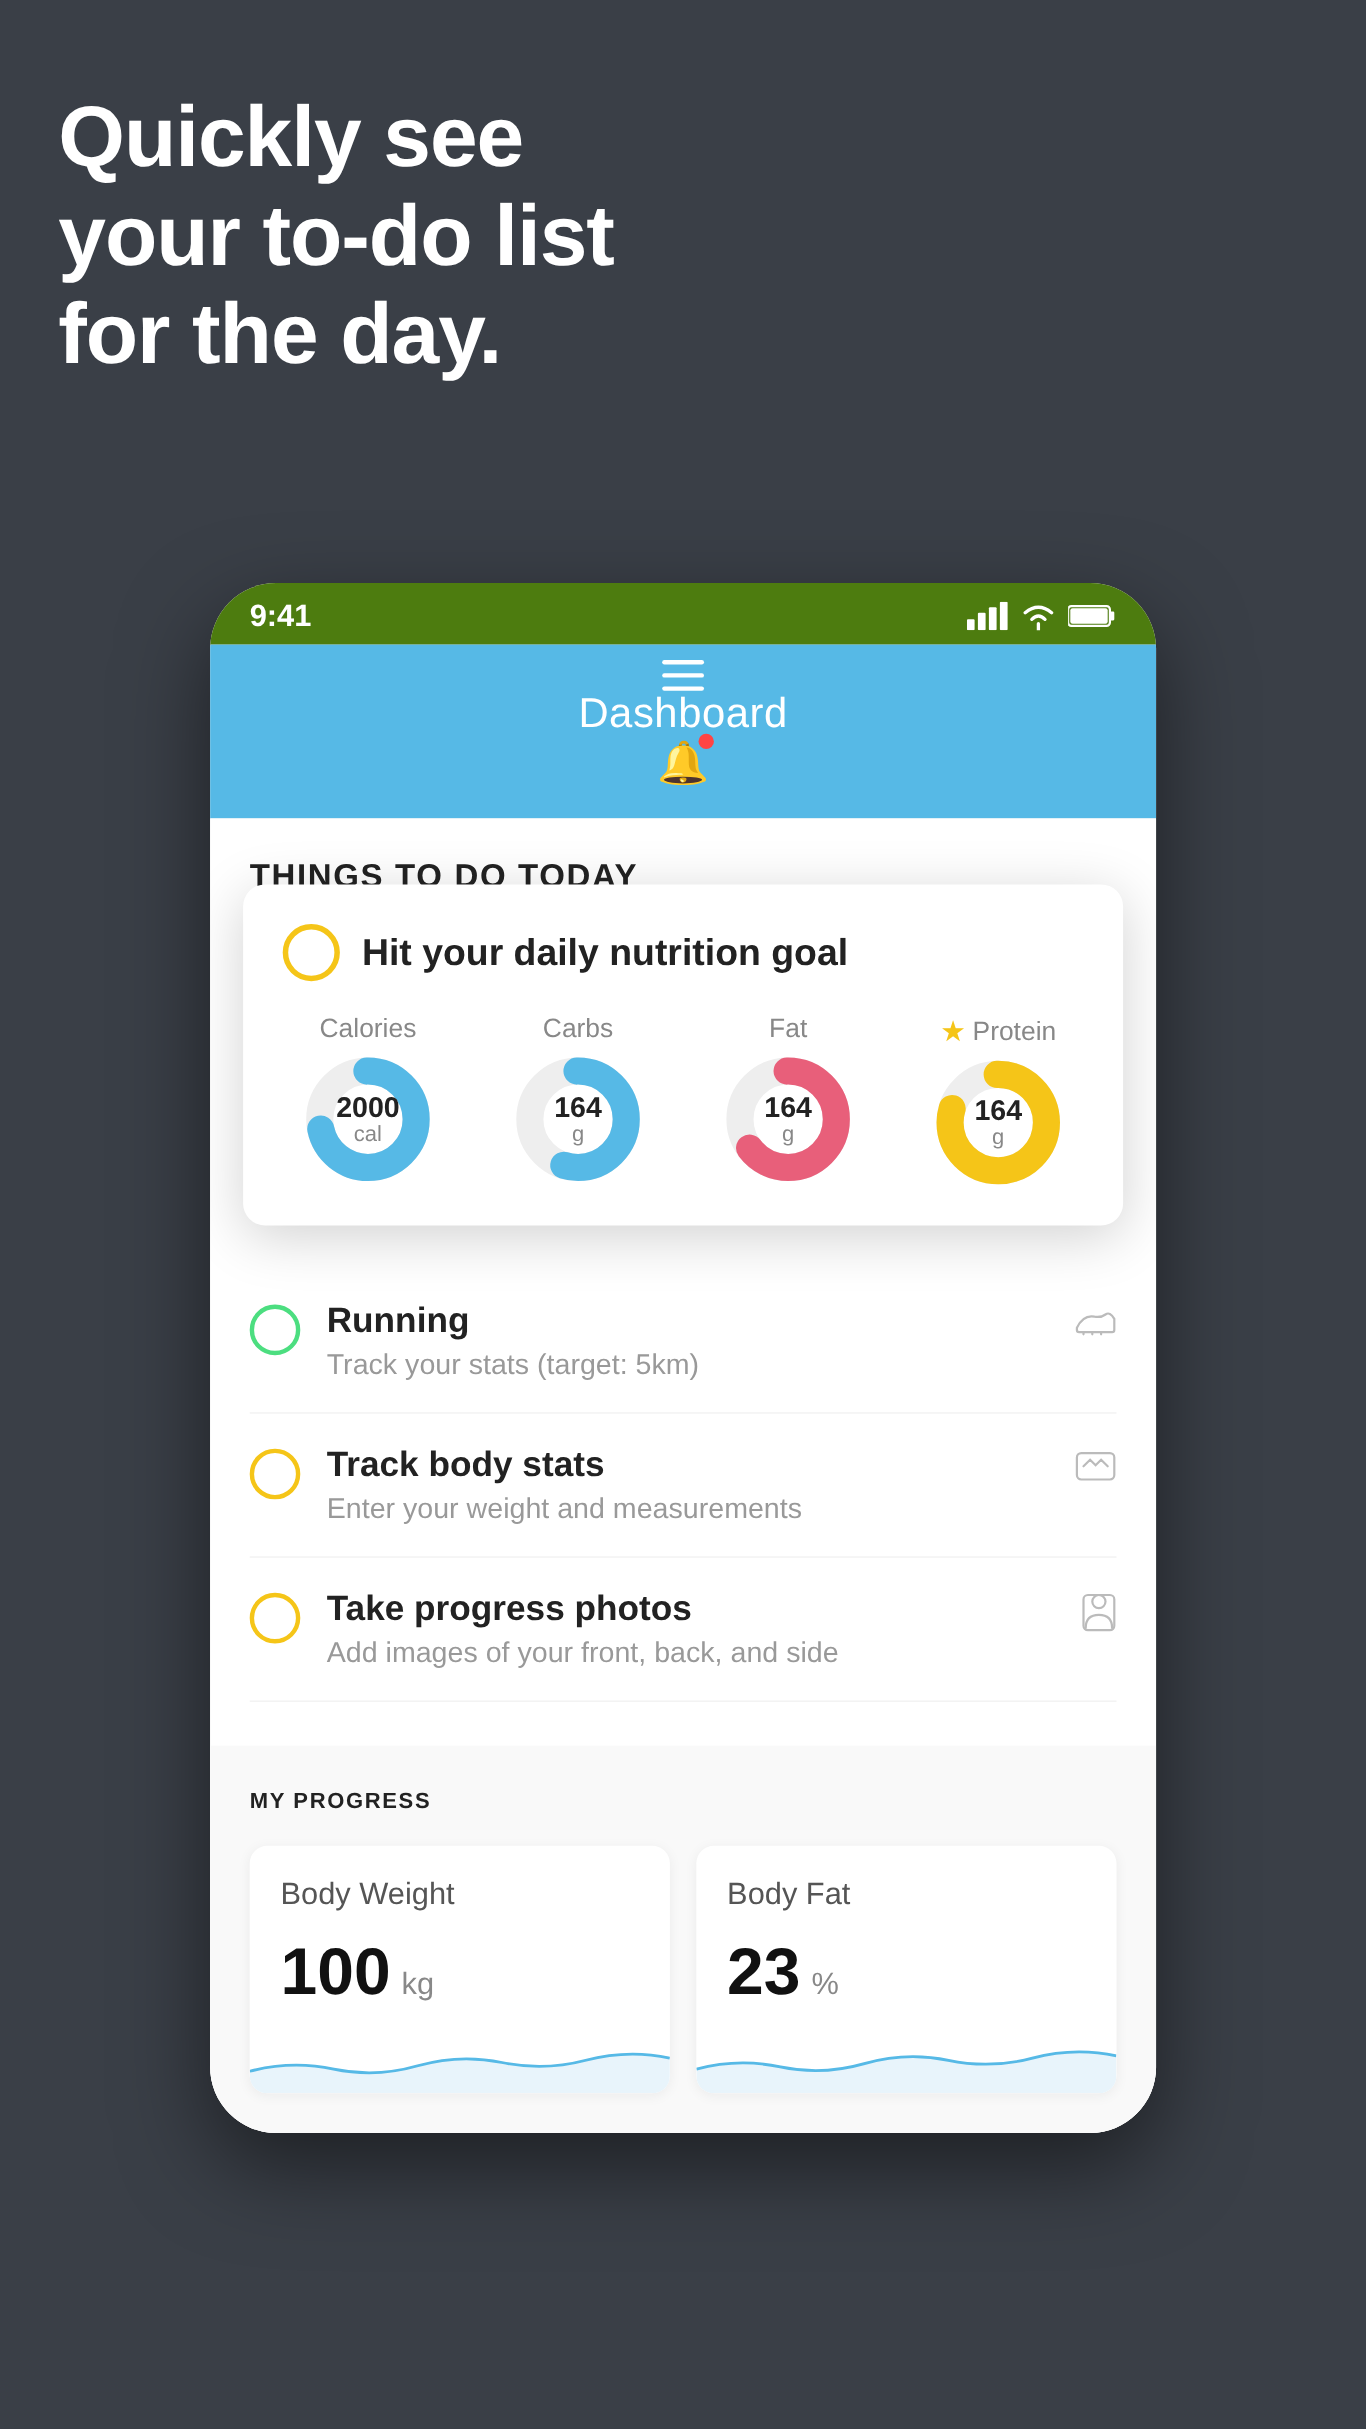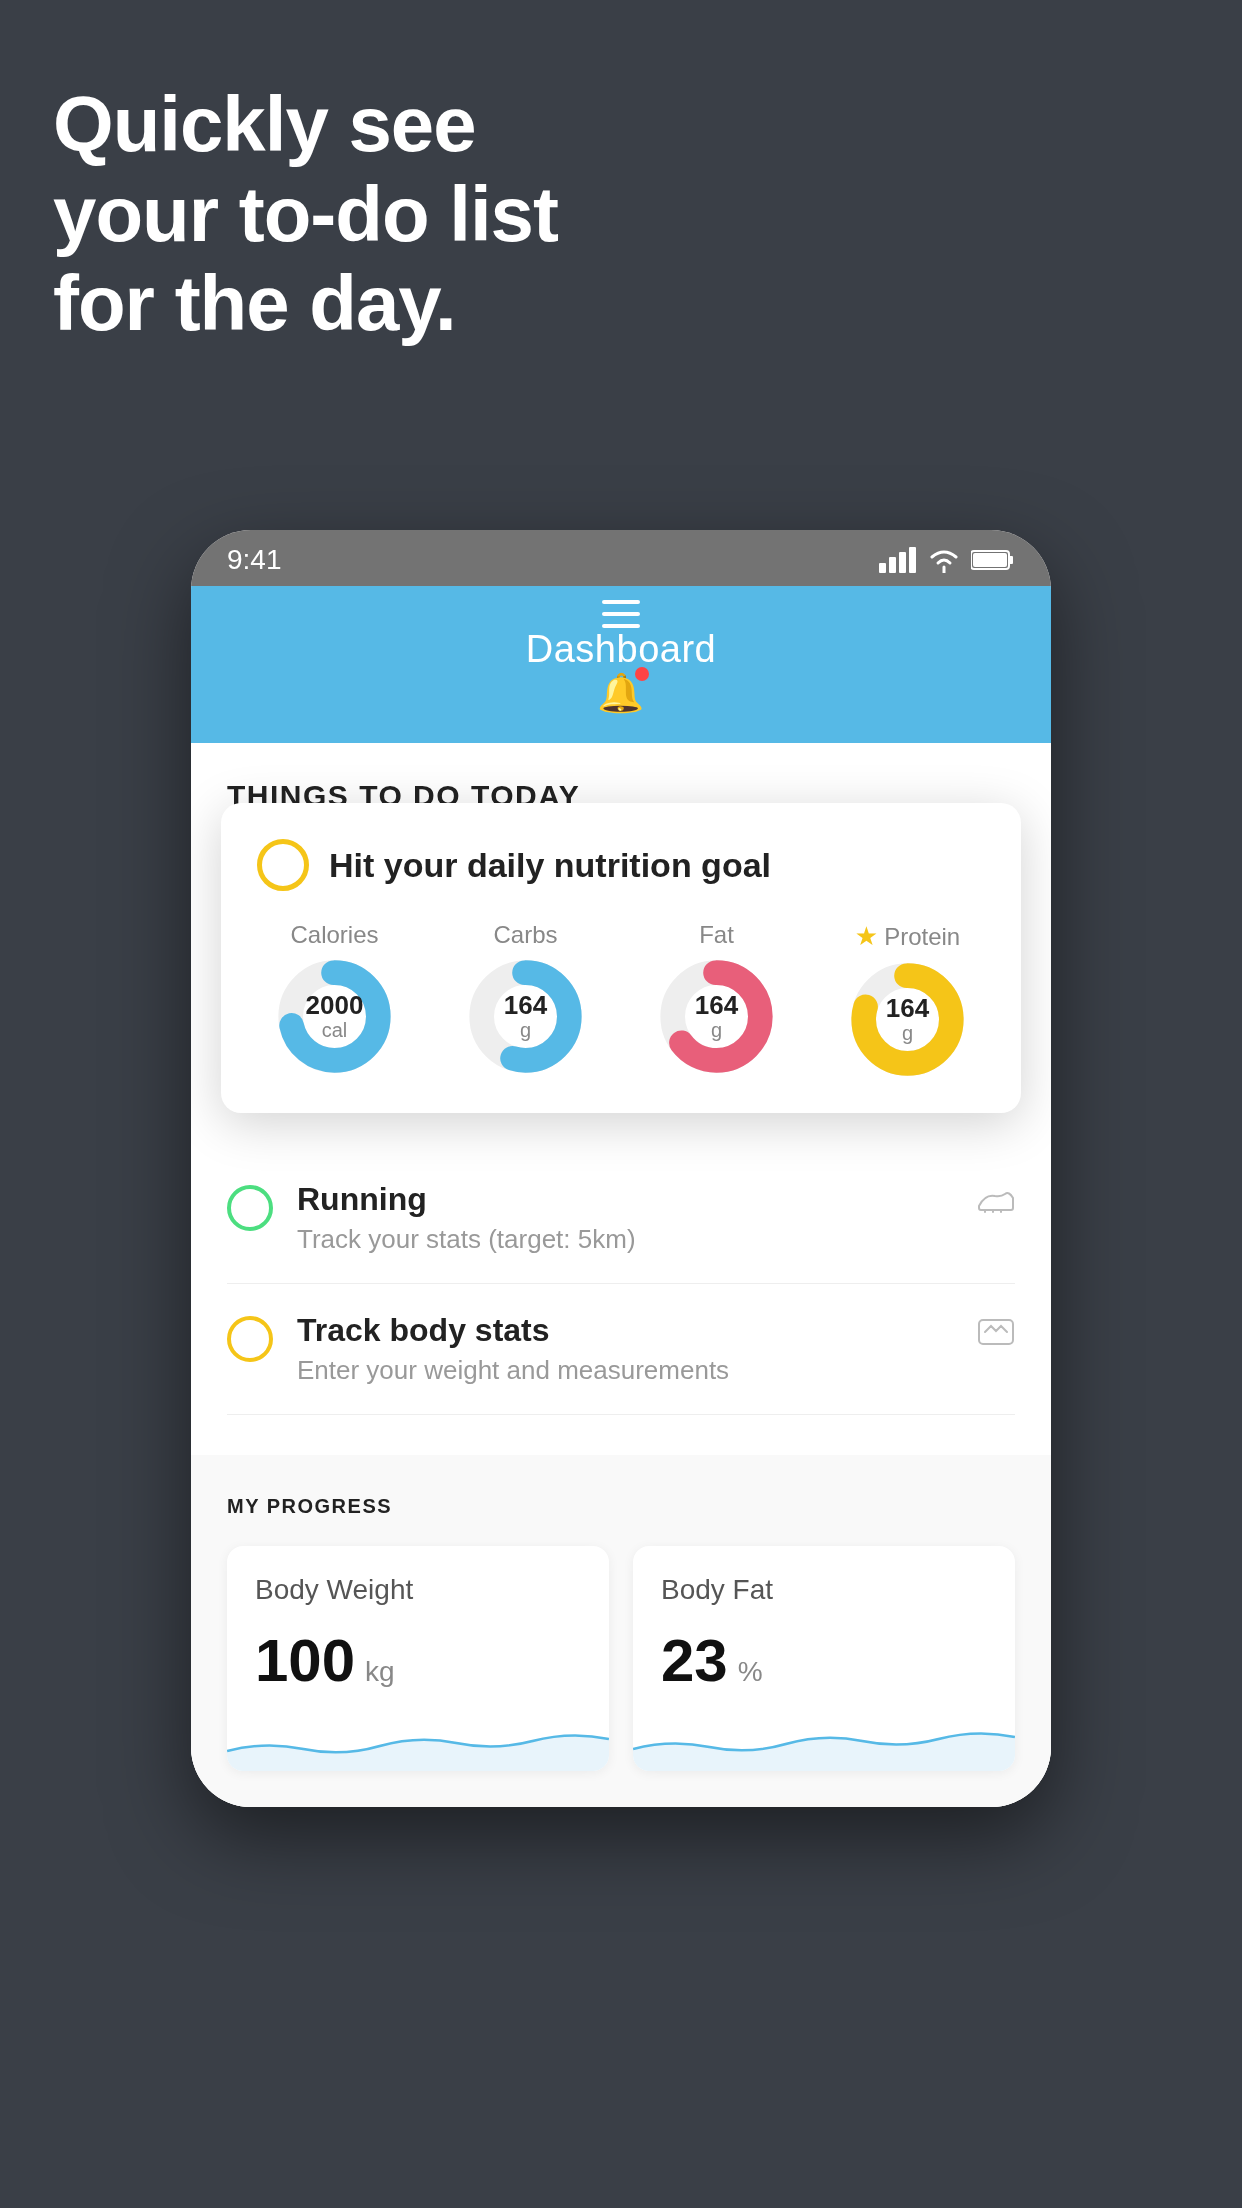--- a/index.html
+++ b/index.html
@@ -33,28 +33,28 @@
       transform: translateX(-50%);
       width: 860px;
       background: #f2f2f2;
       border-radius: 60px;
       overflow: hidden;
       box-shadow: 0 30px 80px rgba(0,0,0,0.5);
     }
 
     
     .status-bar {
-      background: #737373;
+      background: #4d7c0f;
       display: flex;
       justify-content: space-between;
       align-items: center;
       padding: 14px 36px 10px;
       color: #fff;
       font-size: 28px;
-      font-weight: 400;
+      font-weight: 700;
     }
 
     .status-icons {
       display: flex;
       align-items: center;
       gap: 10px;
     }
 
     
     .nav-bar {
@@ -493,20 +493,34 @@
           <div class="list-subtitle">Enter your weight and measurements</div>
         </div>
         <div class="list-icon">
           <svg width="38" height="32" viewBox="0 0 38 32" fill="none">
             <rect x="2" y="4" width="34" height="24" rx="4" stroke="#bbb" stroke-width="2"></rect>
             <path d="M8 16 L14 10 L19 15 L24 10 L30 16" stroke="#bbb" stroke-width="2" stroke-linecap="round" fill="none"></path>
           </svg>
         </div>
       </div>
 
+      <div class="list-item">
+        <div class="list-circle"></div>
+        <div class="list-text">
+          <div class="list-title">Take progress photos</div>
+          <div class="list-subtitle">Add images of your front, back, and side</div>
+        </div>
+        <div class="list-icon">
+          <svg width="32" height="36" viewBox="0 0 32 36" fill="none">
+            <circle cx="16" cy="8" r="6" stroke="#bbb" stroke-width="2"></circle>
+            <path d="M4 32 Q4 20 16 20 Q28 20 28 32" stroke="#bbb" stroke-width="2" fill="none" stroke-linecap="round"></path>
+            <rect x="2" y="2" width="28" height="32" rx="4" stroke="#bbb" stroke-width="2" fill="none"></rect>
+          </svg>
+        </div>
+      </div>
 
     </div>
 
     <div style="height: 40px;"></div>
 
     <div class="progress-section">
       <div class="progress-header">MY PROGRESS</div>
 
       <div class="progress-cards">
 

